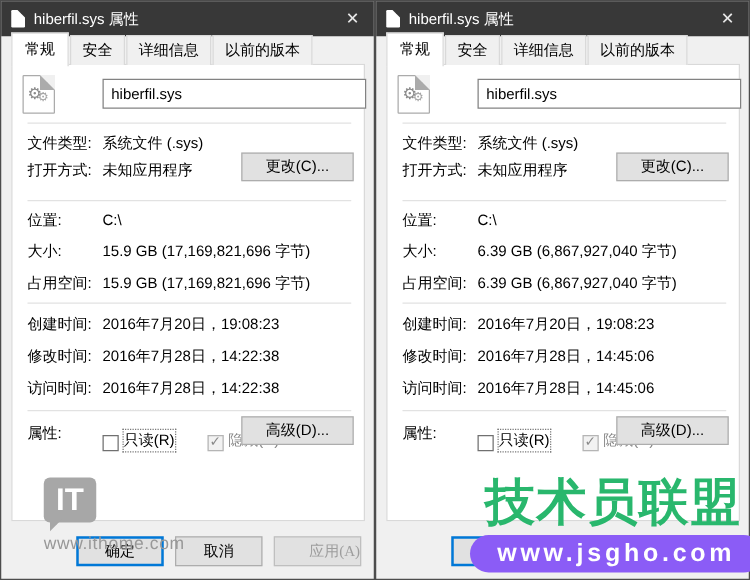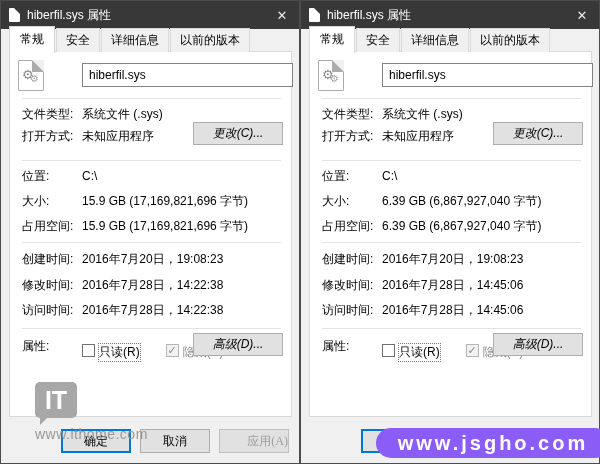--- a/index.html
+++ b/index.html
@@ -23,26 +23,26 @@
   .lbl { display:inline-block; width:60px; flex:none; }
   .val { white-space:nowrap; }
   .sep { position:absolute; left:12px; right:10px; height:1px; background:#e2e2e2; }
   .name-row { position:absolute; top:8px; left:8px; right:8px; height:30px; }
   .fileicon { position:absolute; left:0; top:0; width:26px; height:31px; background:#fff; border:1px solid #ababab; border-radius:1px; }
   .fileicon .fold { position:absolute; top:-1px; right:-1px; border:6px solid #f0f0f0; border-left-color:#ababab; border-bottom-color:#ababab; }
   .fileicon .gear1 { position:absolute; left:3px; top:7px; font-size:13px; color:#8a8a8a; line-height:13px; }
   .fileicon .gear2 { position:absolute; left:11px; top:13px; font-size:10px; color:#a5a5a5; line-height:10px; }
   .name-input { position:absolute; left:64px; top:3px; width:211px; height:24px; border:1px solid #828282; background:#fff; font-family:inherit; font-size:12px; padding:0 6px; color:#000; }
   .btn { display:inline-block; background:#e1e1e1; border:1px solid #adadad; font-family:inherit; font-size:12px; color:#000; text-align:center; }
-  .row-btn { position:absolute; right:8px; width:90px; height:23px; line-height:21px;font-style:italic; }
+  .row-btn { position:absolute; right:8px; width:90px; height:23px; line-height:21px; }
   .chg-btn { top:70px; }
   .adv-btn { top:281px; }
   
   .attr-row { top:286px; }
-  .cb { display:inline-flex; align-items:flex-start; margin-right:26px;margin-top:12px; }
+  .cb { display:inline-flex; align-items:flex-end; margin-right:26px;margin-top:12px; }
   .cb .box { width:13px; height:13px; border:1px solid #707070; background:#fff; margin-right:4px; flex:none; display:flex; align-items:center; justify-content:center; font-size:11px; line-height:11px; }
   .cb.disabled .box { border-color:#b5b5b5; background:#f2f2f2; color:#8a8a8a; }
   .cb.disabled .cb-lbl { color:#8a8a8a; }
   .cb.focused .cb-lbl { outline:1px dotted #7a7a7a; }
   
   .btnbar { position:absolute; top:428px; right:10px; display:flex;font-family:Liberation Serif, serif; }
   .dlg-btn { width:70px; height:24px; line-height:22px; margin-left:9px; }
   .dlg-btn.default { border:2px solid #0078d7; line-height:20px; }
   .dlg-btn.disabled { color:#9d9d9d; border-color:#bfbfbf;text-align:right; }
   
@@ -213,16 +213,17 @@
           <span class="cb-lbl">隐藏(H)</span>
         </span>
       </div>
       <button class="btn row-btn adv-btn">高级(D)...</button>
     </div>
     <div class="btnbar">
       <button class="btn dlg-btn default">确定</button>
       <button class="btn dlg-btn">取消</button>
       <button class="btn dlg-btn disabled">应用(A)</button>
     </div>
+    <div class="wm-right-title">技术员联盟</div>
     <div class="wm-right-pill">www.jsgho.com</div>
   </div>
 
 </div>
 
 </body></html>

